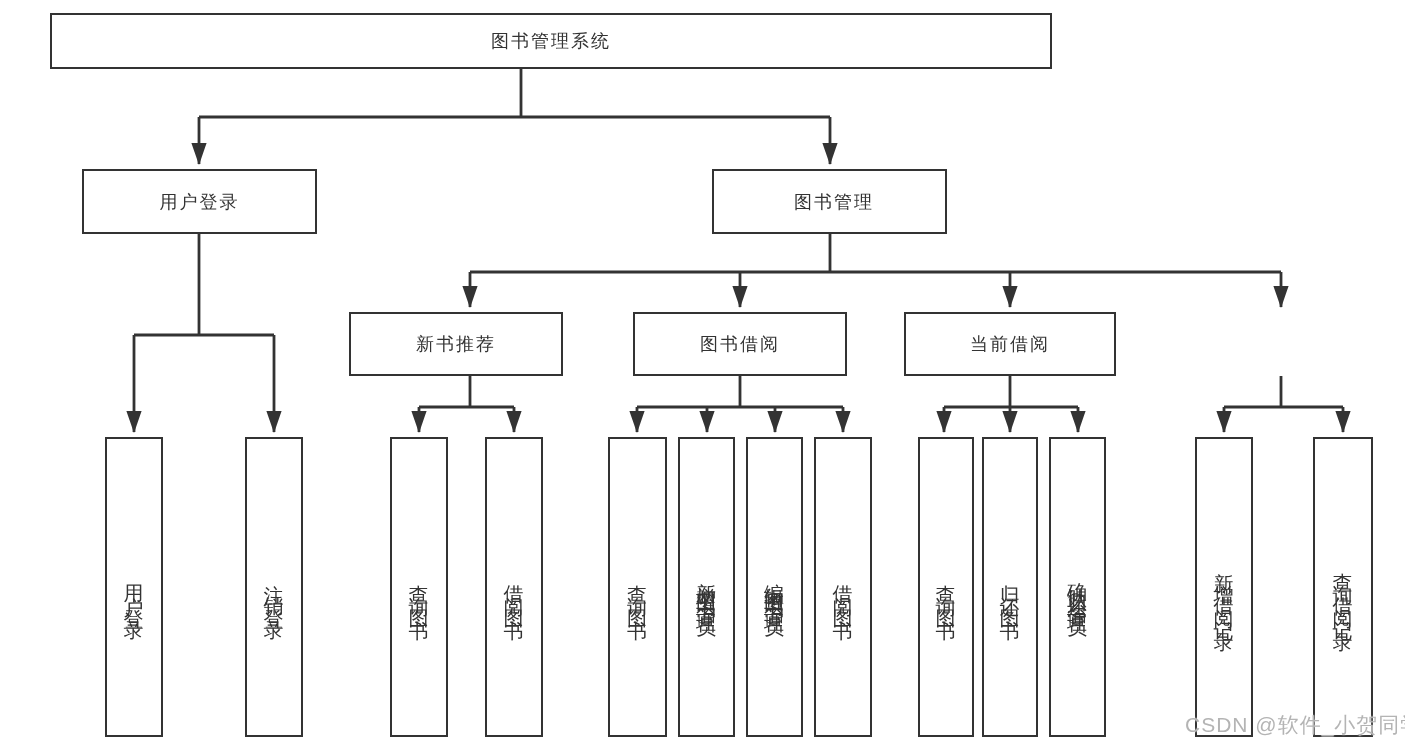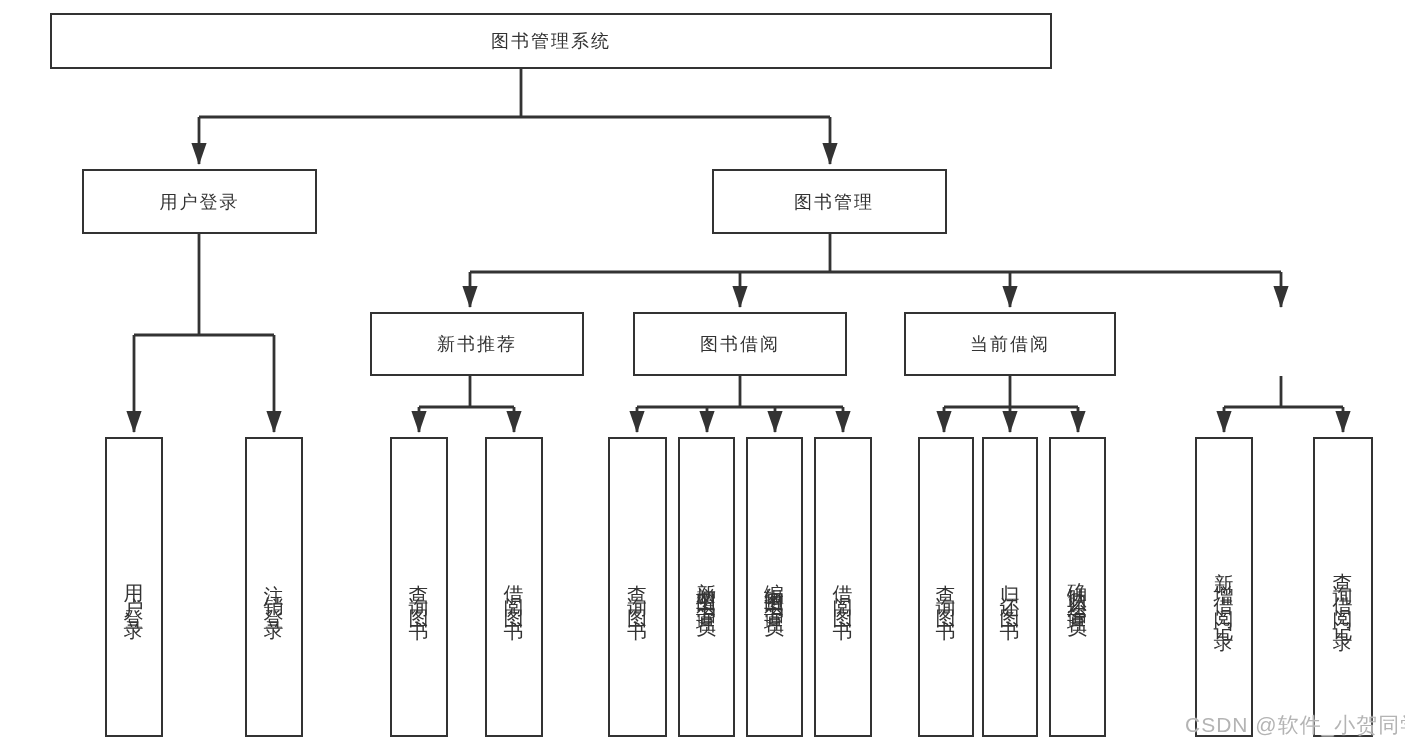--- a/index.html
+++ b/index.html
@@ -129,21 +129,21 @@
     <span>图书管理系统</span>
   </div>
 
   <div class="node lvl2 hnode" style="left:82px;">
     <span>用户登录</span>
   </div>
   <div class="node lvl2 hnode" style="left:712px;padding-left:9px;">
     <span>图书管理</span>
   </div>
 
-  <div class="node lvl3 hnode" style="left:370px;width:214px;">
+  <div class="node lvl3 hnode" style="left:349px;width:214px;">
     <span>新书推荐</span>
   </div>
   <div class="node lvl3 hnode" style="left:633px;width:214px;align-items:center;">
     <span>图书借阅</span>
   </div>
   <div class="node lvl3 hnode" style="left:904px;width:212px;">
     <span>当前借阅</span>
   </div>
 
   <div class="node leaf" style="left:105px;width:58px;">

